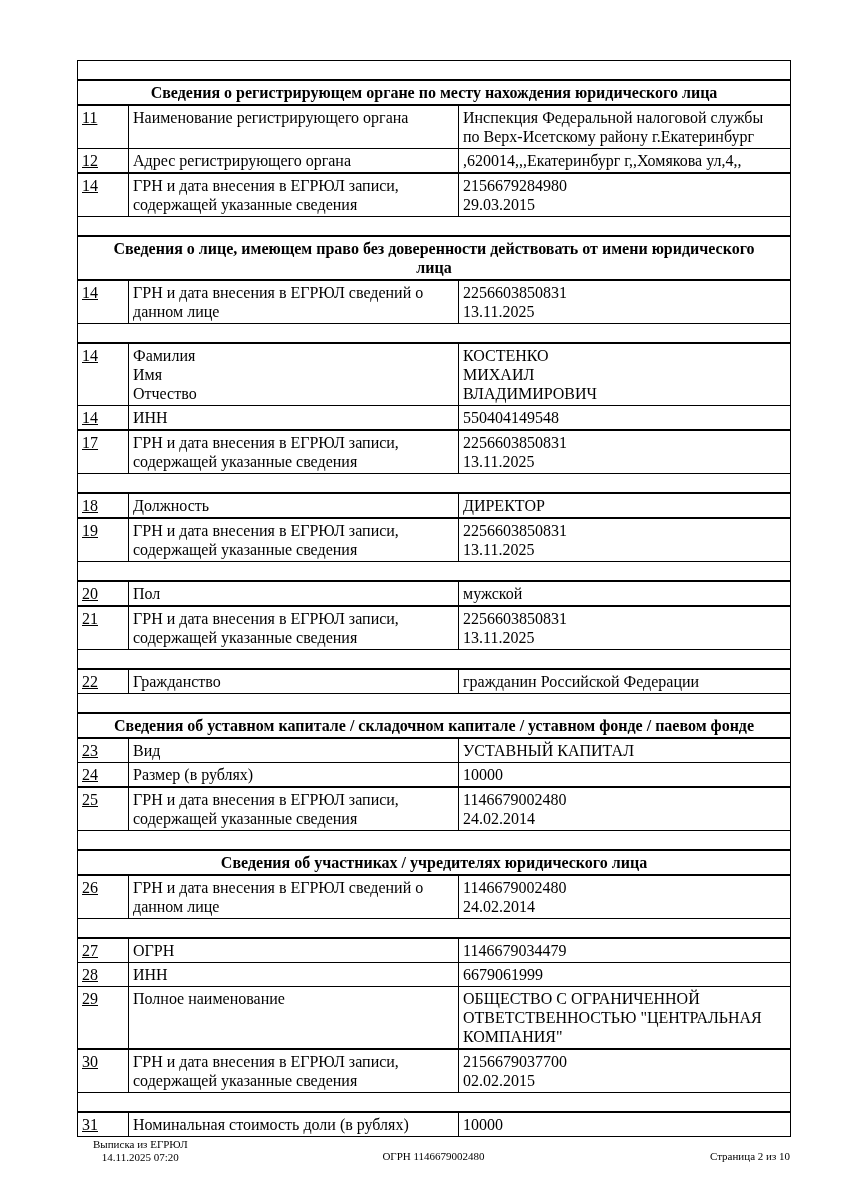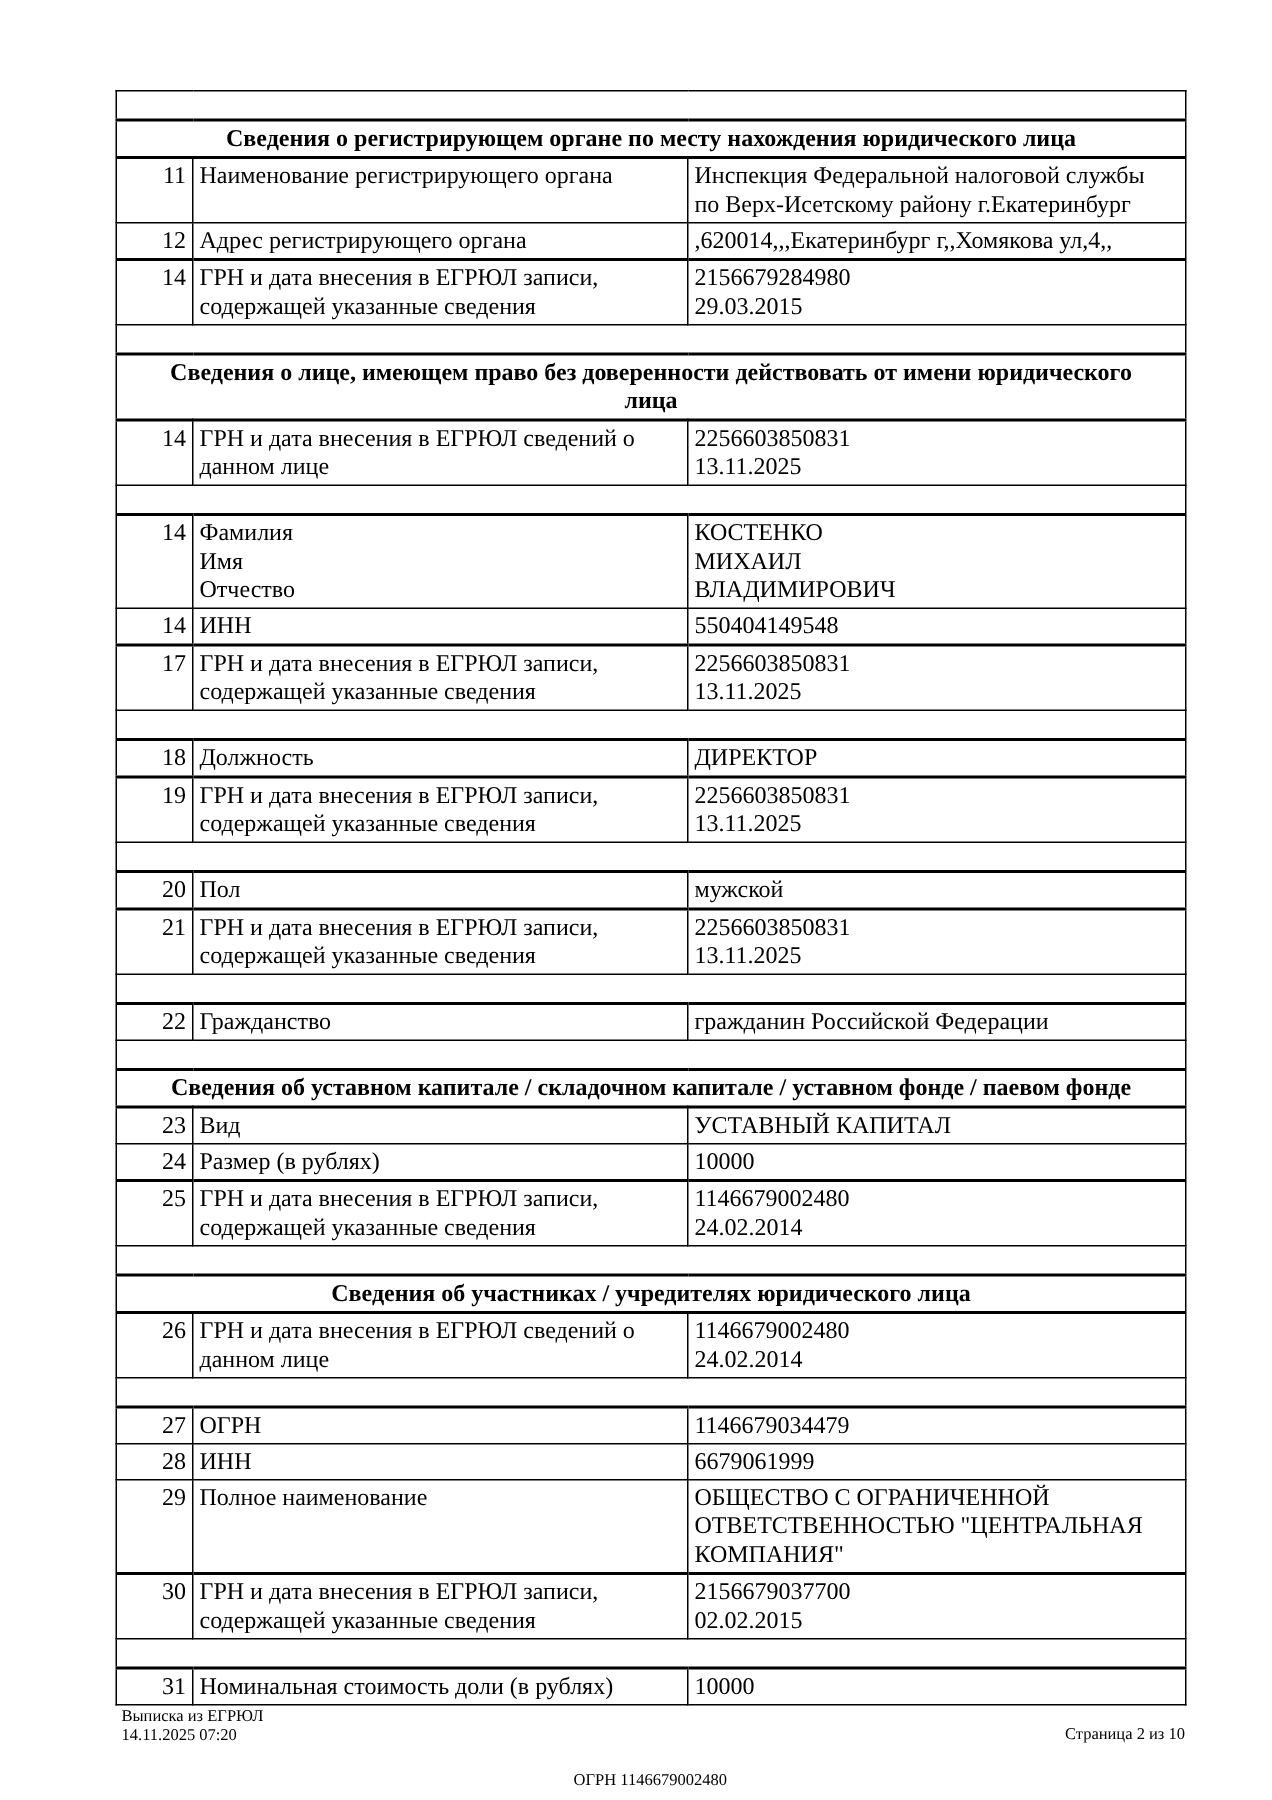--- a/index.html
+++ b/index.html
@@ -22,41 +22,41 @@
   }
   table.doc td {
     border: 1px solid #000000;
     font-size: 16px;
     line-height: 19px;
     vertical-align: top;
     padding: 2px 4px;
     white-space: pre-line;
     overflow: hidden;
   }
-  td.cell-num { text-align: right; padding: 2px 1px; }
+  td.cell-num { text-align: left; padding: 2px 1px; text-decoration: underline; }
   tr.row-section td {
     font-weight: bold;
     text-align: center;
     border-top-width: 2px;
     border-bottom-width: 2px;
     padding: 2px 6px;
   }
   tr.row-spacer td { height: 18px; padding: 0; }
   tr.thick-top td { border-top-width: 2px; }
   .footer {
     position: absolute;
     left: 77px;
     top: 1138px;
     width: 713px;
     font-size: 11px;
     line-height: 13px;
     color: #000000;
   }
-  .footer-left   { position: absolute; left: 4px; top: 0; }
-  .footer-center { position: absolute; left: 0; right: 0; top: 12px; text-align: center; margin-top: 31px; }
+  .footer-left   { position: absolute; left: 16px; top: 0; text-align: center; }
+  .footer-center { position: absolute; left: 0; right: 0; top: 12px; text-align: center; }
   .footer-right  { position: absolute; right: 0; top: 12px; }
 </style>
 </head>
 <body>
 
 <div class="page">
 
   <table class="doc">
     <colgroup>
       <col style="width:51px">

